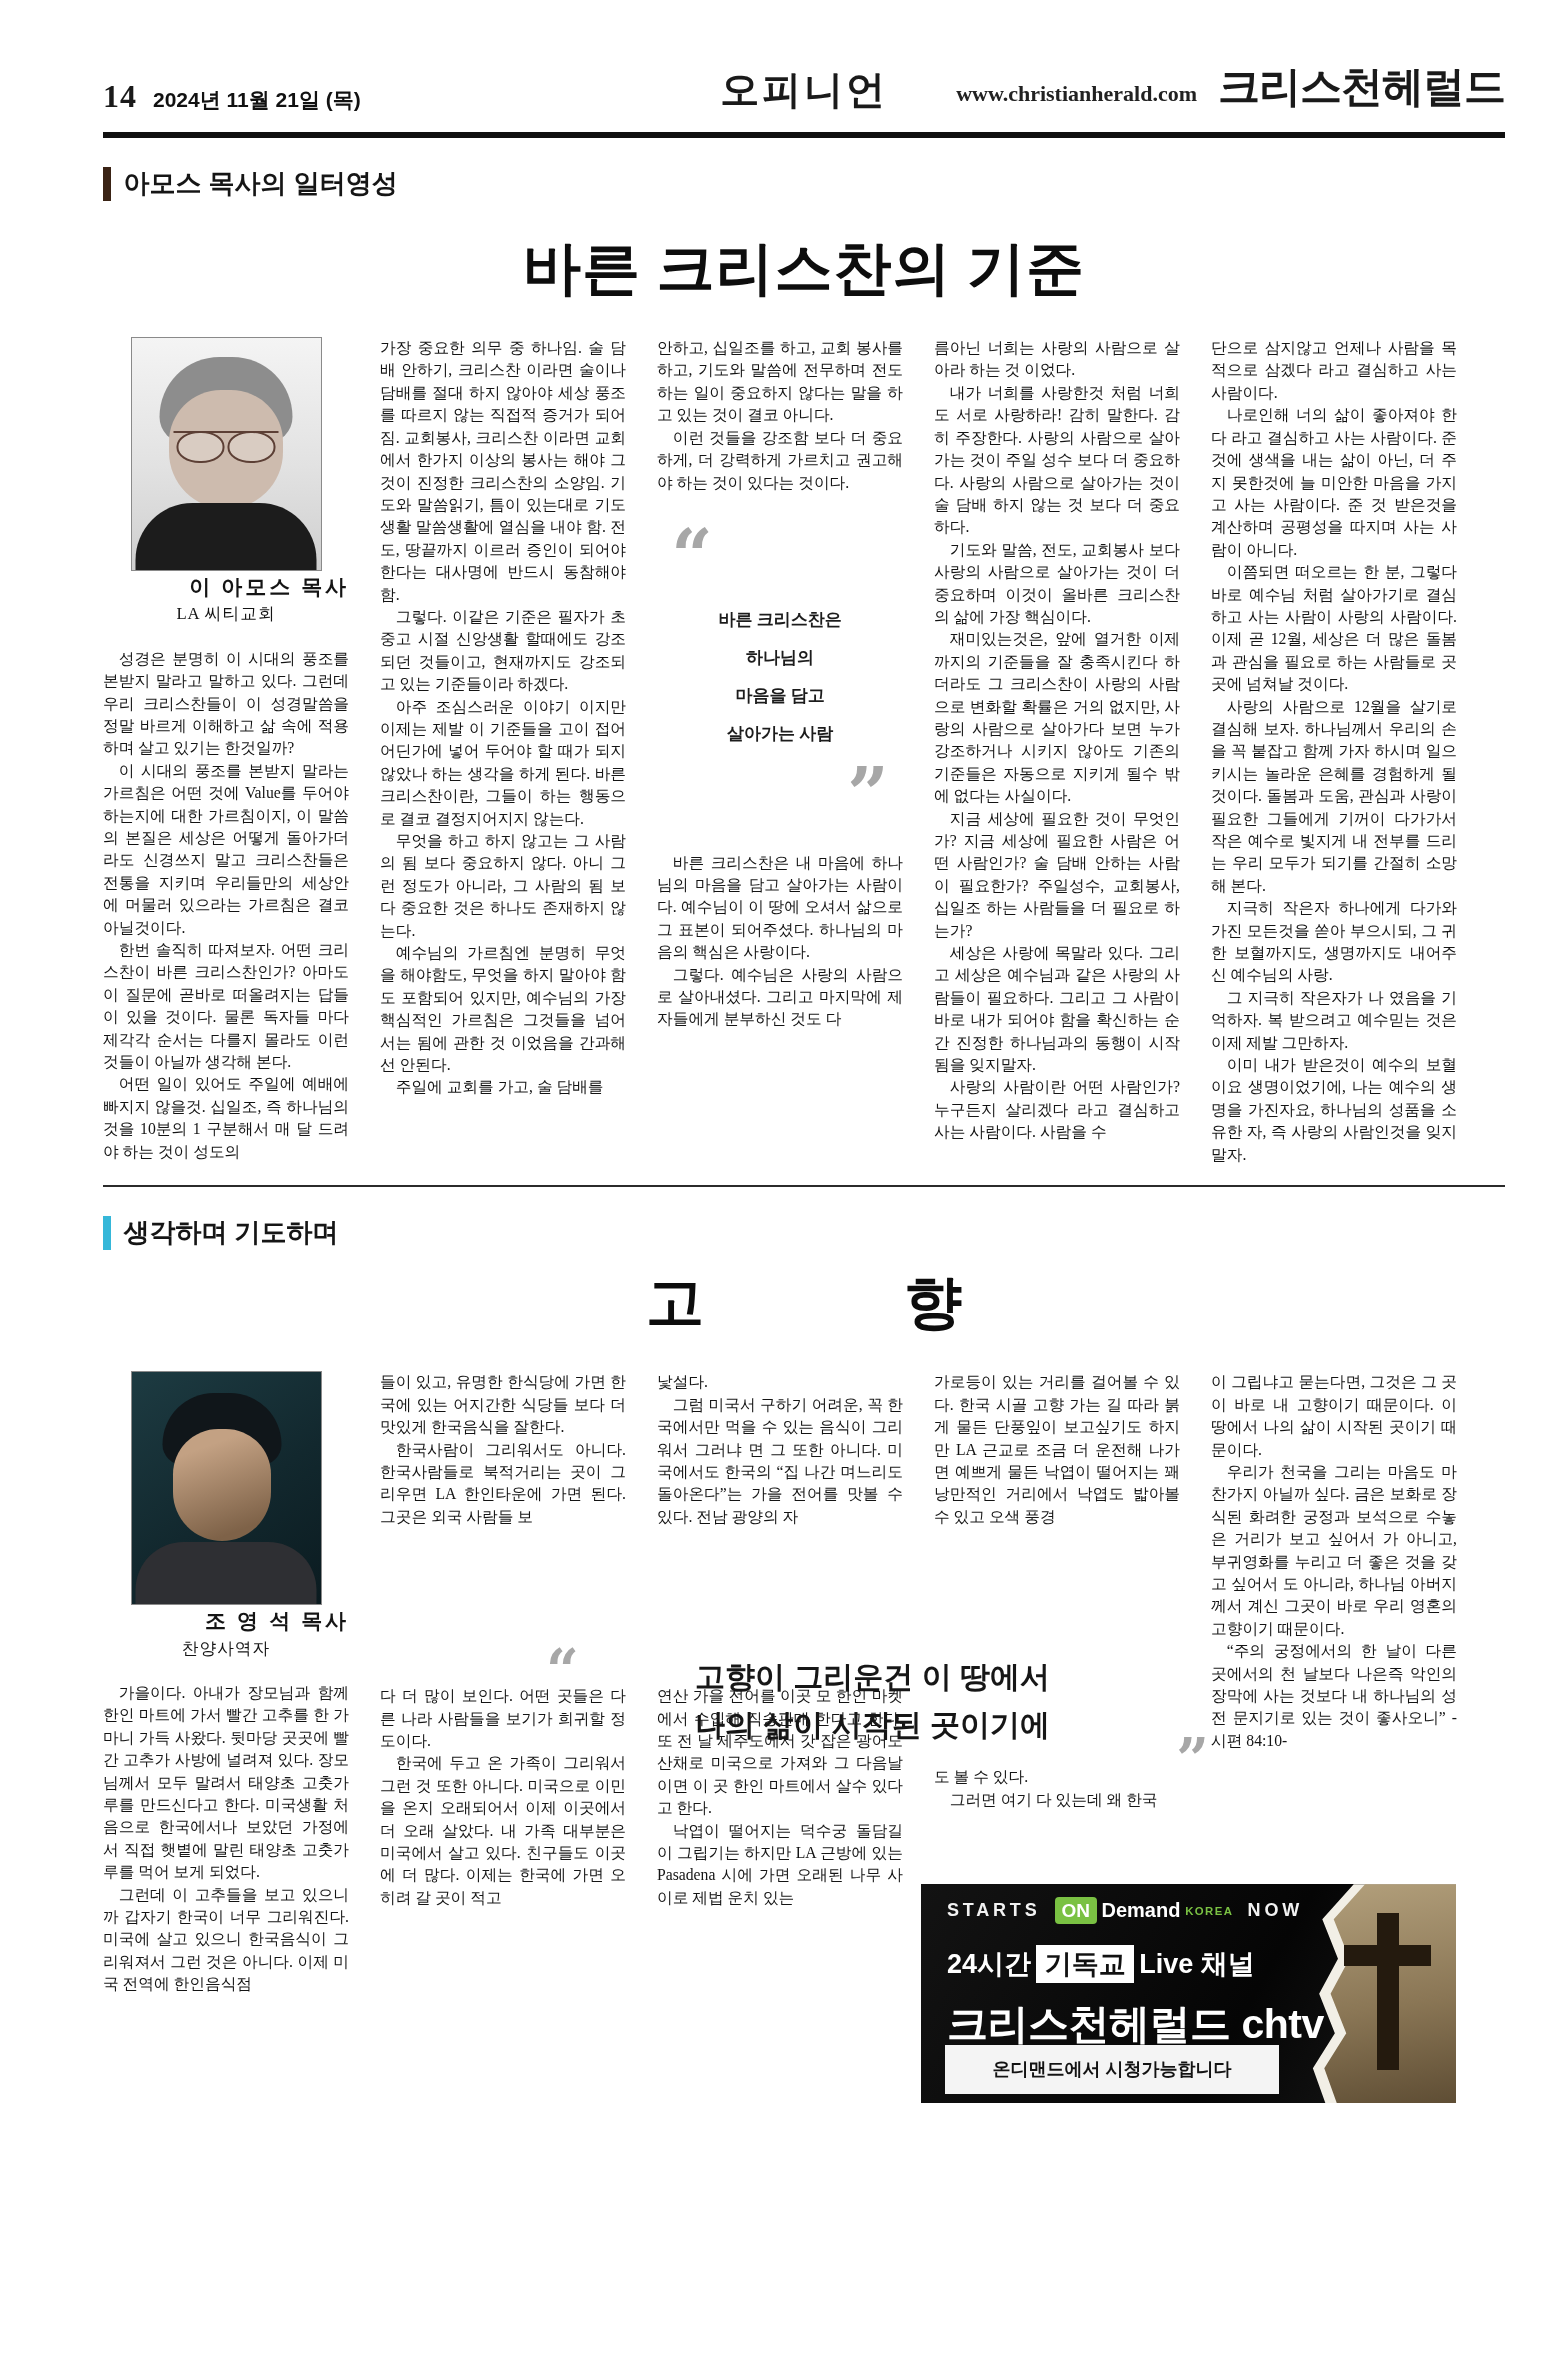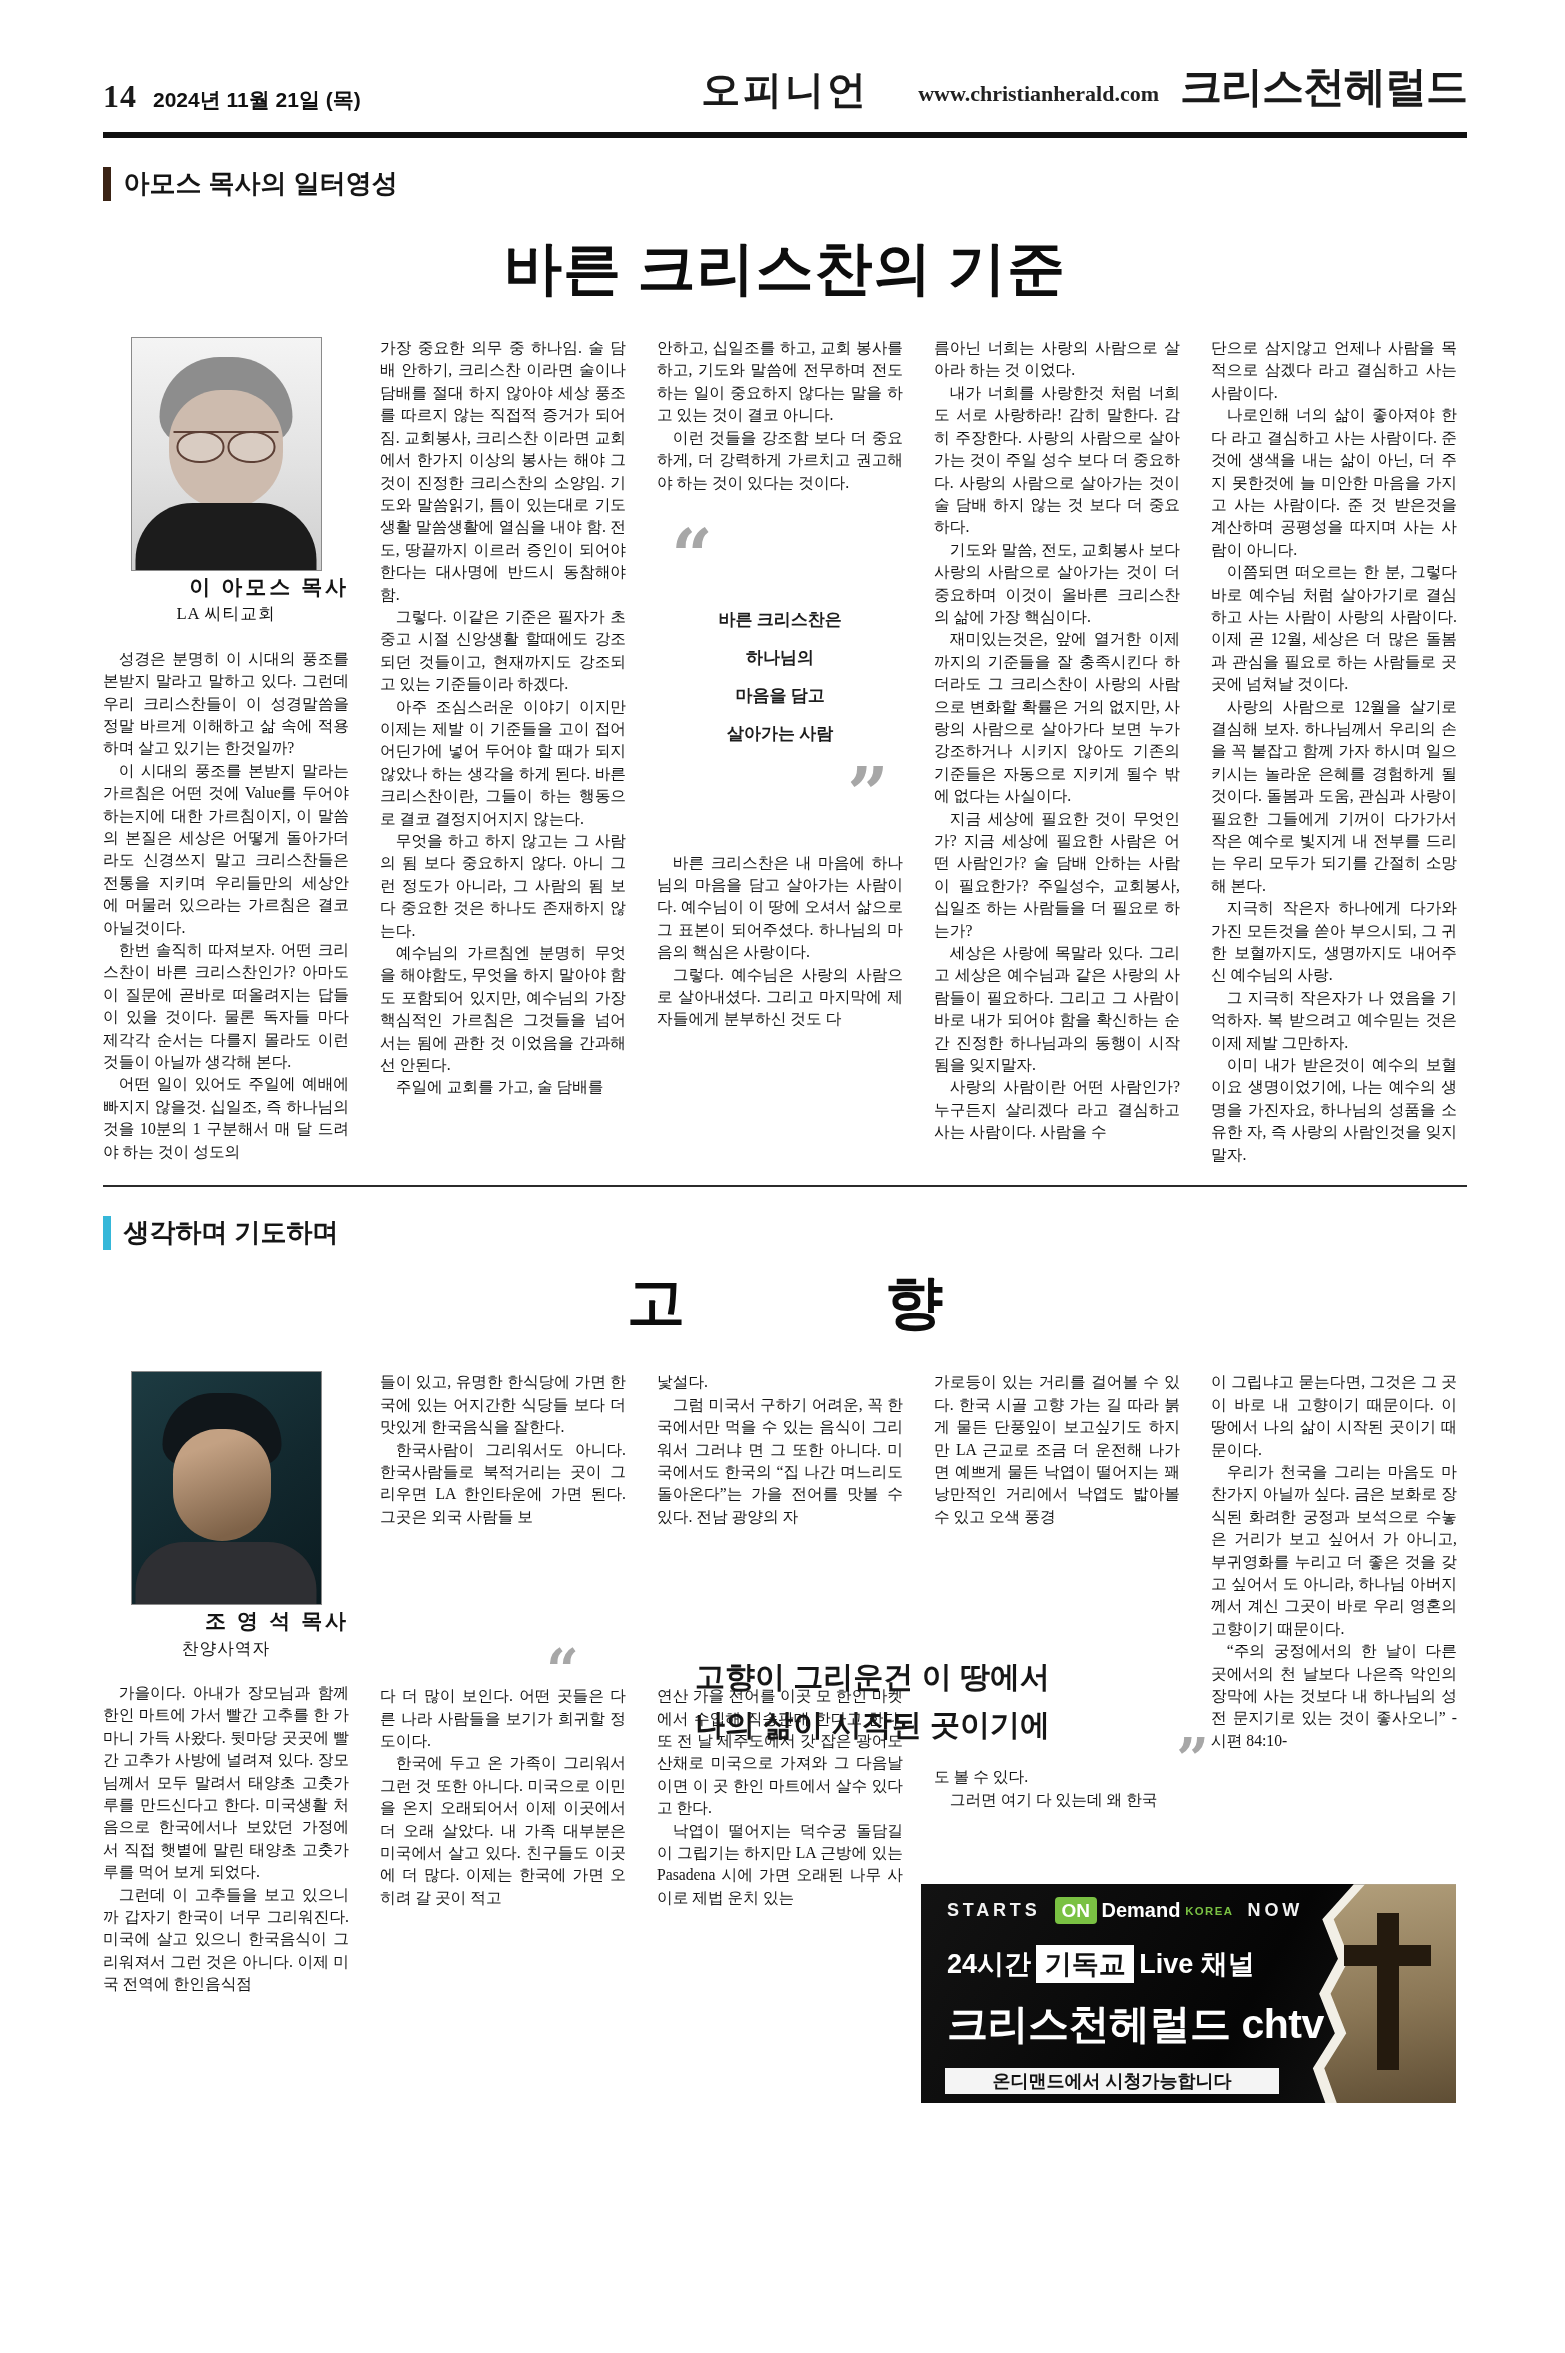--- a/index.html
+++ b/index.html
@@ -2,21 +2,21 @@
 <html style="font-size:7.6px"><head>
 <meta charset="utf-8">
 <style>
   * { margin:0; padding:0; box-sizing:border-box; }
   html,body { background:#ffffff; }
   body {
     width:1566px; min-height:2354px;
     font-family:"Liberation Serif","DejaVu Serif",serif;
     color:#1a1a1a;
   }
-  .page { padding:48px 99px 57px 103px; position:relative; }
+  .page { padding:48px 61px 57px 103px; position:relative; }
 
   
   .hdr { position:relative; height:72px; }
   .hdr-left { position:absolute; left:0; bottom:4.8px; display:flex; align-items:baseline; gap:16px; }
   .hdr-pagenum { font-size:32px; font-weight:bold; letter-spacing:1px; }
   .hdr-date { font-family:"Liberation Sans","DejaVu Sans",sans-serif; font-size:21px; font-weight:bold; color:#111; }
   .hdr-center { position:absolute; left:50%; transform:translateX(-50%); bottom:2.9px;
     font-family:"Liberation Sans","DejaVu Sans",sans-serif; font-size:39px; font-weight:900; letter-spacing:2.9px; }
   .hdr-right { position:absolute; right:0; bottom:4.8px; display:flex; align-items:baseline; gap:21px; }
   .hdr-url { font-size:22px; font-weight:bold; color:#222; text-decoration:none; }
@@ -85,21 +85,21 @@
   .ad-top { position:absolute; left:26px; top:12.4px; display:flex; align-items:center; gap:14.3px; color:#f2f2f2; }
   .ad-starts,.ad-now { font-size:18px; font-weight:bold; letter-spacing:3.8px; }
   .odk { display:flex; align-items:center; gap:4.8px; }
   .odk-on { background:#7ac143; color:#ffffff; font-weight:900; font-size:19px; padding:2.9px 6.7px; border-radius:4px; }
   .odk-demand { color:#ffffff; font-weight:900; font-size:20px; }
   .odk-korea { color:#7ac143; font-weight:bold; font-size:11.4px; letter-spacing:1.4px; }
   .ad-line1 { position:absolute; left:26px; top:61px; display:flex; align-items:center; gap:5px;
     color:#ffffff; font-size:27px; font-weight:900; }
   .ad-line1 .box { background:#ffffff; color:#111; padding:1px 8.6px; }
   .ad-brand { position:absolute; left:26px; top:113px; color:#ffffff; font-size:41px; font-weight:900; letter-spacing:-0.5px; }
-  .ad-bottom { position:absolute; left:24px; bottom:9.5px; width:334px; height:26px; background:#f4f4f4;
+  .ad-bottom { position:absolute; left:24px; bottom:9.5px; width:334px; height:49px; background:#f4f4f4;
     color:#131313; font-size:18px; font-weight:bold; display:flex; align-items:center; justify-content:center; }
   .tear-white { position:absolute; right:-7.6px; top:0; width:157px; height:100%; background:#f2efe6;
     clip-path:polygon(30% 0,100% 0,100% 100%,12% 100%,4% 84%,18% 68%,8% 50%,20% 34%,10% 16%); }
   .tear-sky { position:absolute; right:-19px; top:0; width:157px; height:100%;
     background:linear-gradient(170deg,#b3a07c 0%,#8a7655 55%,#5d4c33 100%);
     clip-path:polygon(30% 0,100% 0,100% 100%,12% 100%,4% 84%,18% 68%,8% 50%,20% 34%,10% 16%); }
   .ad-cross-v { position:absolute; right:57px; top:29px; width:22px; height:157px; background:#241a0e; }
   .ad-cross-h { position:absolute; right:25px; top:61px; width:87px; height:21px; background:#241a0e; }
 
   .article2-wrap { min-height:772px; }

